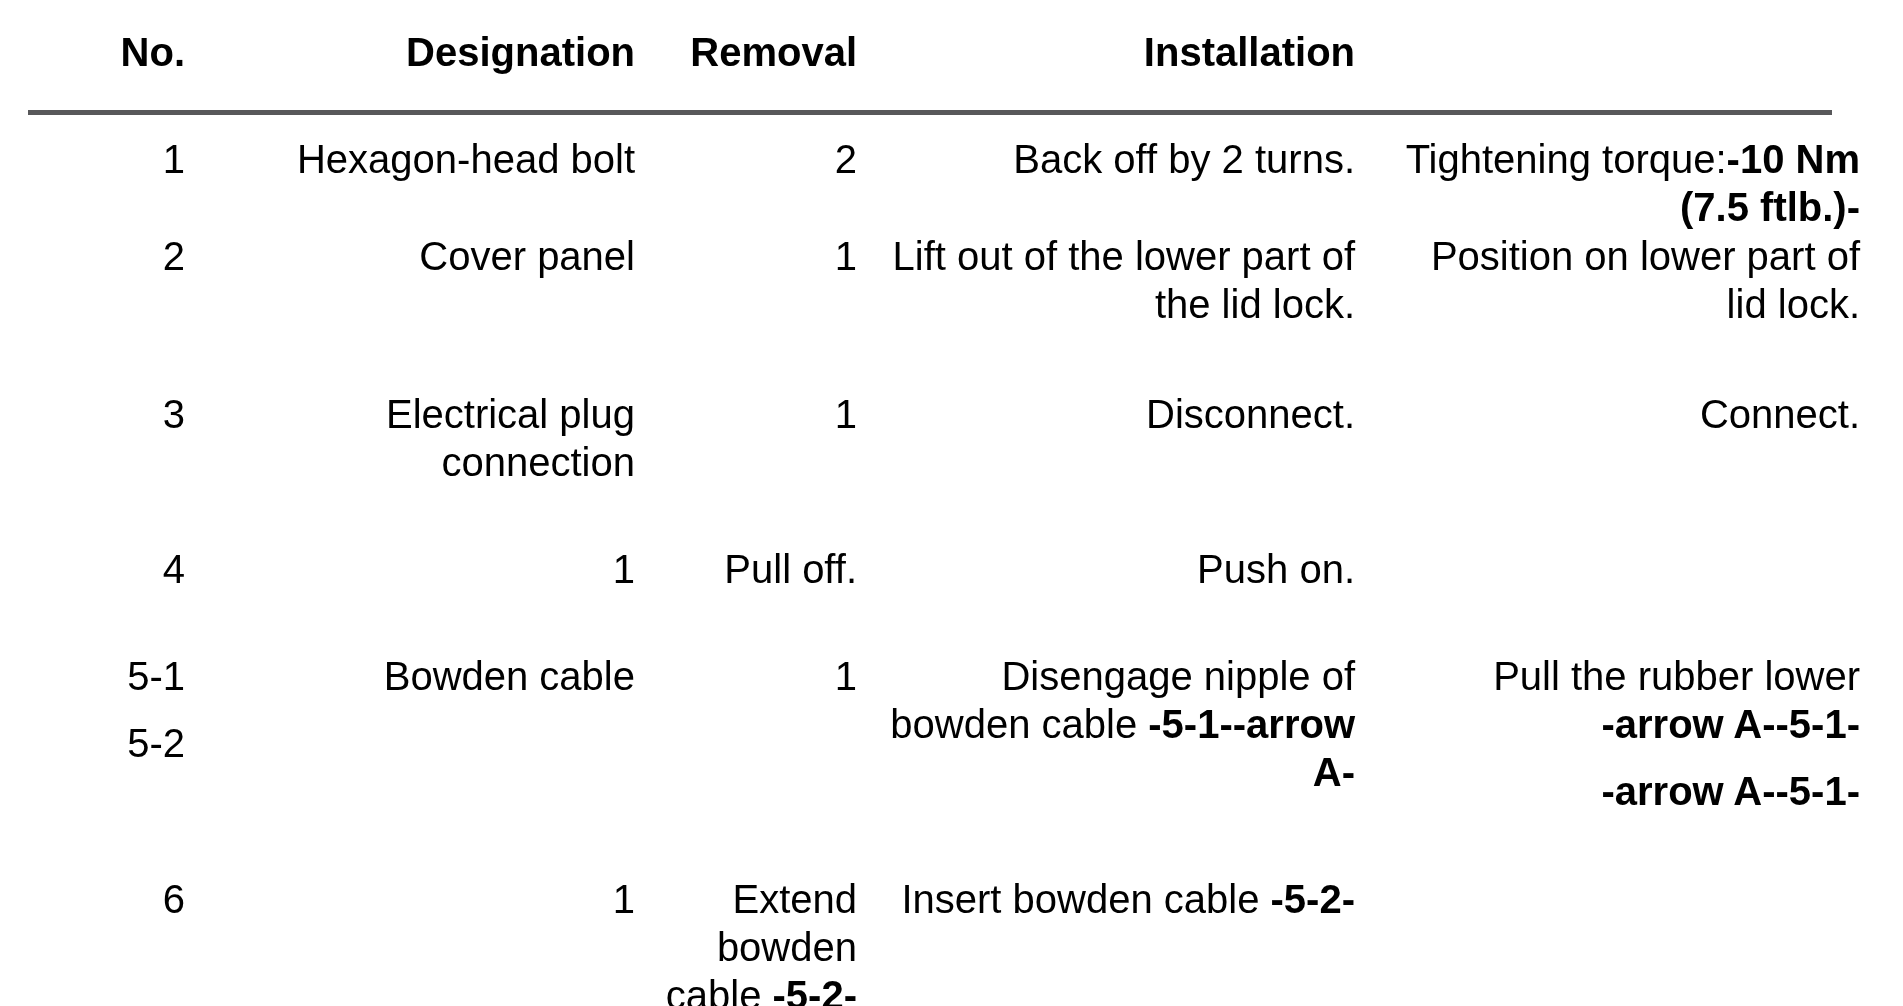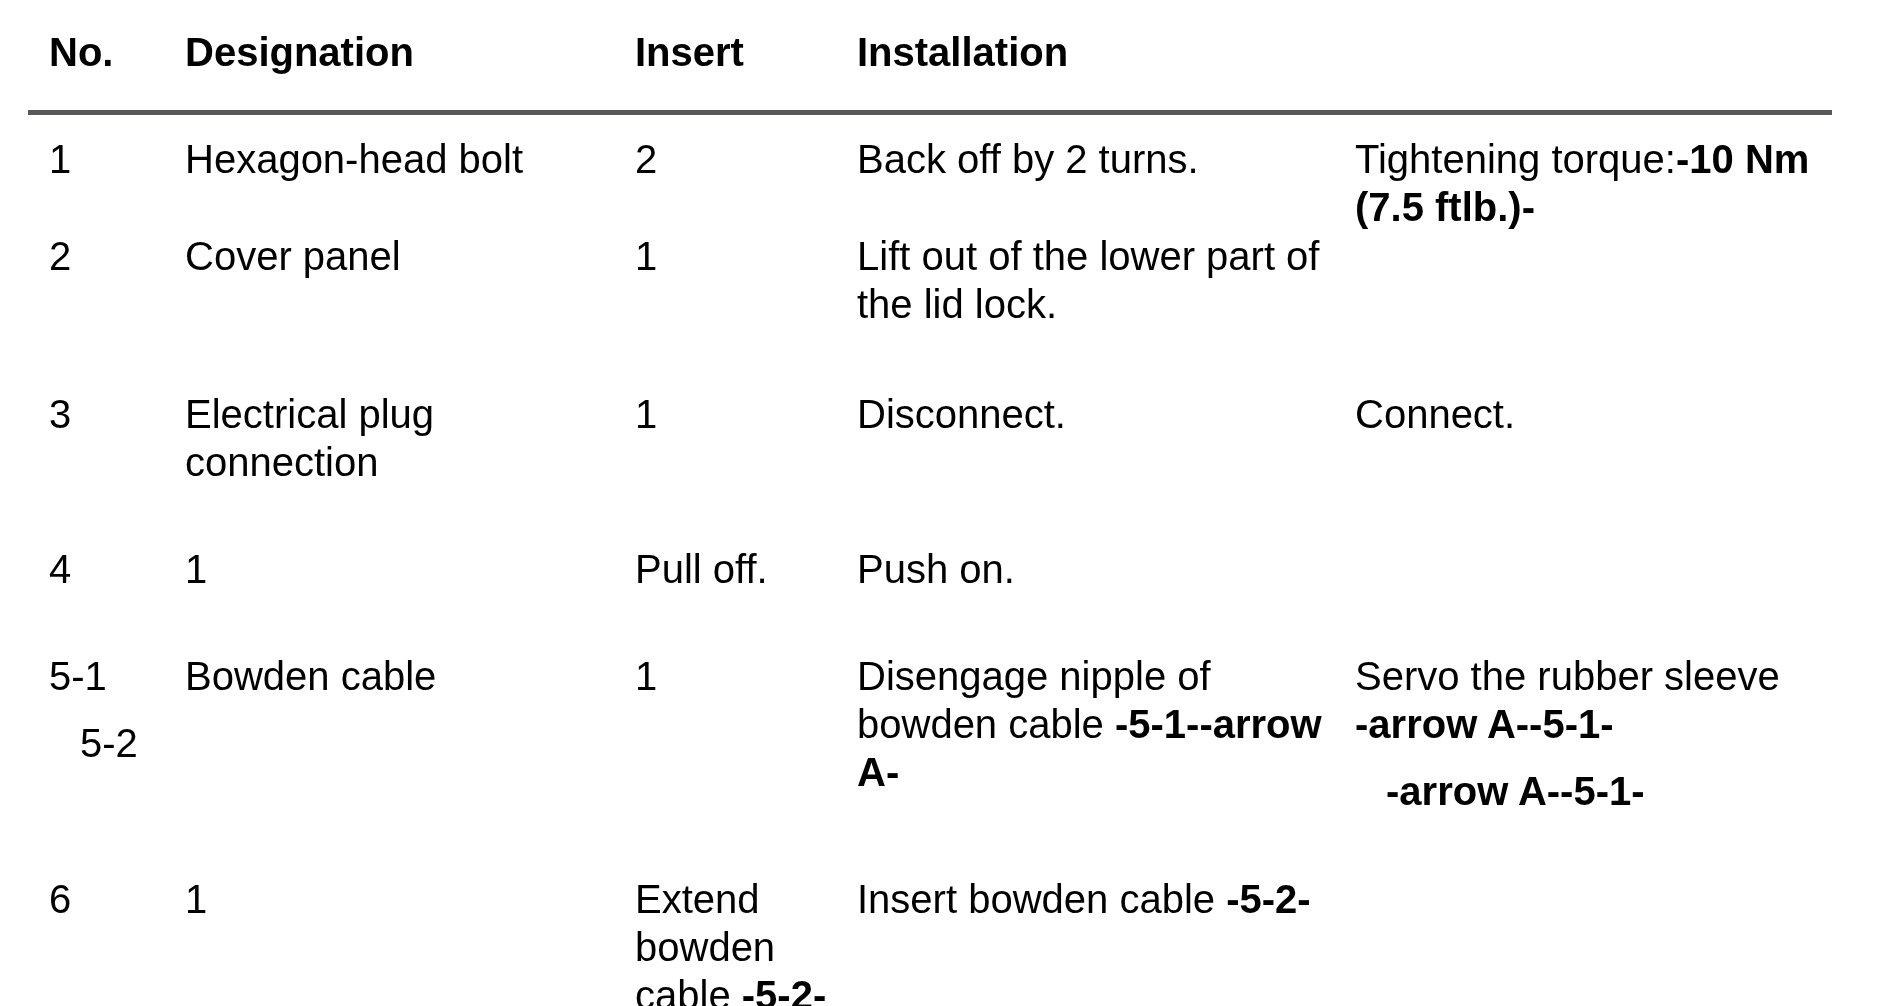--- a/index.html
+++ b/index.html
@@ -18,20 +18,21 @@
     font-family: "Liberation Sans", "DejaVu Sans", sans-serif;
     font-size: 40px;
     line-height: 48px;
     overflow: hidden;
     box-sizing: border-box;
     padding: 28px 43px 0 49px;
   }
   .grid-cols {
     display: grid;
     grid-template-columns: 136px 450px 222px 498px 1fr;
+    text-align: right;
   }
   .thead {
     font-weight: bold;
     margin: 0 28px 0 -21px;
     padding: 0 0 34px 21px;
     border-bottom: 5px solid var(--rule-color);
   }
   .hcell { white-space: nowrap; }
   .row { align-items: start; }
   .row:nth-of-type(1) { margin-top: 20px; }
@@ -47,21 +48,21 @@
   .cell p + p { margin-top: 19px; margin-left: 31px; }
   .seg-bold { font-weight: bold; }
 </style>
 </head>
 <body>
 
 <div class="page">
   <div class="thead grid-cols">
       <div class="hcell">No.</div>
       <div class="hcell">Designation</div>
-      <div class="hcell">Insert</div>
+      <div class="hcell">Removal</div>
       <div class="hcell">Installation</div>
     </div>
   <div>
       <div class="row grid-cols">
         <div class="cell">
           <p><span>1</span></p>
         </div>
         <div class="cell">
           <p><span>Hexagon-head bolt</span></p>
         </div>
@@ -82,20 +83,24 @@
         </div>
         <div class="cell">
           <p><span>Cover panel</span></p>
         </div>
         <div class="cell">
           <p><span>1</span></p>
         </div>
         <div class="cell">
           <p><span>Lift out of the lower part of
 the lid lock.</span></p>
+        </div>
+        <div class="cell">
+          <p><span>Position on lower part of
+lid lock.</span></p>
         </div>
       </div>
       <div class="row grid-cols">
         <div class="cell">
           <p><span>3</span></p>
         </div>
         <div class="cell">
           <p><span>Electrical plug
 connection</span></p>
         </div>
@@ -133,21 +138,21 @@
         </div>
         <div class="cell">
           <p><span>1</span></p>
         </div>
         <div class="cell">
           <p><span>Disengage nipple of
 bowden cable </span><span class="seg-bold">-5-1--arrow
 A-</span></p>
         </div>
         <div class="cell">
-          <p><span>Servo the rubber sleeve
+          <p><span>Pull the rubber lower
 </span><span class="seg-bold">-arrow A--5-1-</span></p>
           <p><span class="seg-bold">-arrow A--5-1-</span></p>
         </div>
       </div>
       <div class="row grid-cols">
         <div class="cell">
           <p><span>6</span></p>
         </div>
         <div class="cell">
           <p><span>1</span></p>

